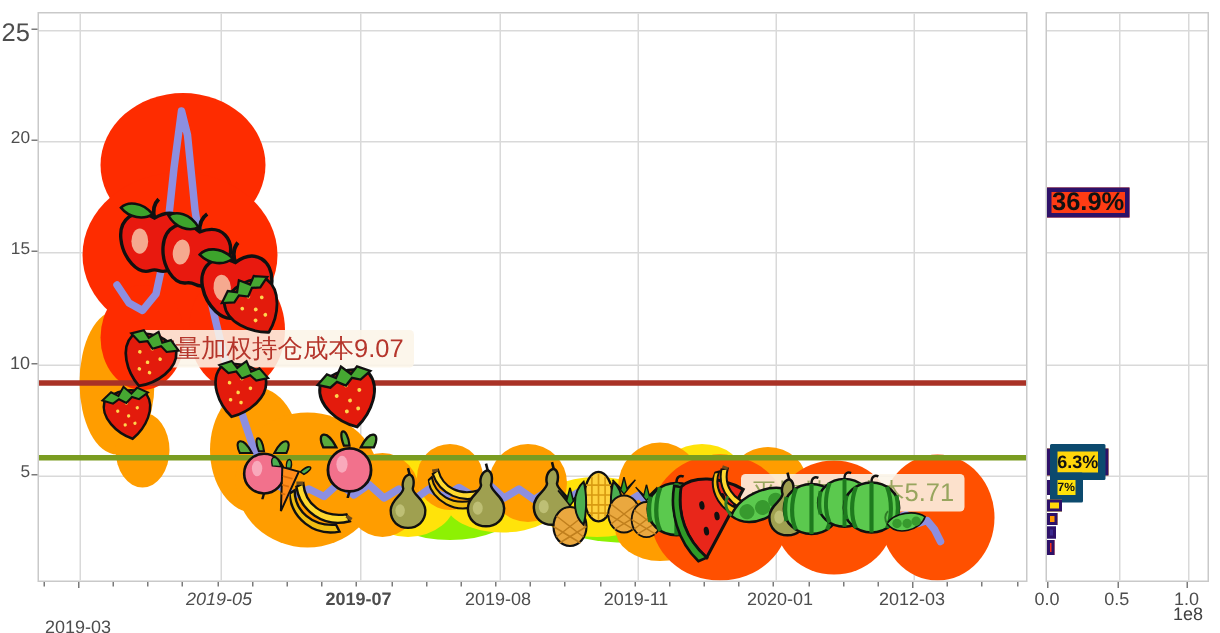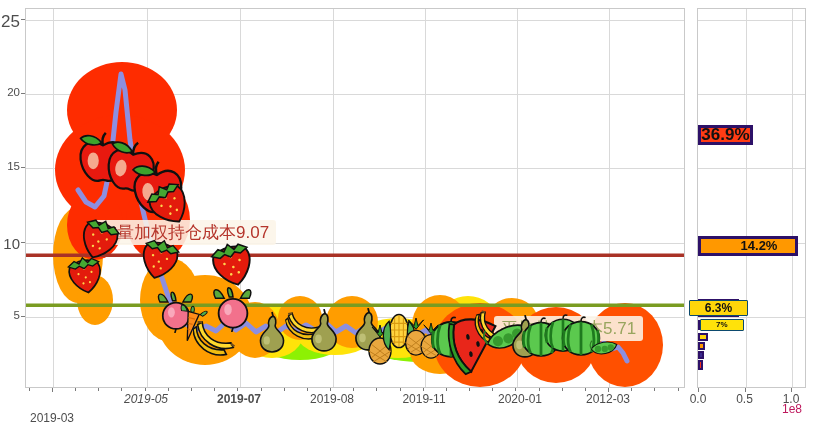--- a/index.html
+++ b/index.html
@@ -13,22 +13,22 @@
   .ytick{text-align:right;width:20px;}
   .xtick{transform:translateX(-50%);}
   .tickmark{position:absolute;background:#7a7a7a;}
   svg.layer{position:absolute;left:0;top:0;pointer-events:none;}
   #svg-under{z-index:2;}
   .linelabel{position:absolute;z-index:3;background:rgba(252,245,232,0.88);border-radius:3px;
              padding:2px 7px;font-size:17px;white-space:nowrap;line-height:1.25;}
   #svg-fruit{z-index:4;}
   .bar{position:absolute;box-sizing:border-box;border:2px solid #2d1168;display:flex;align-items:center;z-index:2;}
   .bar .blbl{font-weight:bold;color:#111111;white-space:nowrap;line-height:1;}
-  .chip{border:1px solid #0c4a6e;border-radius:1px;padding:1px 15px;}
-  #unit-lbl{position:absolute;color:#be185d;font-size:12px;}
+  .chip{border:5px solid #0c4a6e;border-radius:1px;padding:1px 0;}
+  #unit-lbl{position:absolute;color:#404040;font-size:12px;}
 </style>
 </head>
 <body>
 
 <div id="canvas">
 
   <div id="main-plot" class="plotbox" style="left:25px;top:8px;width:660px;height:380px;">
       <div class="gridh" style="top: 10.75px;"></div>
       <div class="gridh" style="top: 85px;"></div>
       <div class="gridh" style="top: 159.25px;"></div>
@@ -208,21 +208,21 @@
   </svg>
 
   <div id="unit-lbl" style="left:782px;top:402px;">1e8</div>
 
 <div class="ticklbl ytick" style="left: 0px; top: 11.75px; font-size: 17px;">25</div>
     <div class="tickmark" style="left: 21px; top: 18.75px; width: 4px; height: 1px;"></div>
     <div class="ticklbl ytick" style="left: 0px; top: 86px; font-size: 11.5px;">20</div>
     <div class="tickmark" style="left: 21px; top: 93px; width: 4px; height: 1px;"></div>
     <div class="ticklbl ytick" style="left: 0px; top: 160.25px; font-size: 11.5px;">15</div>
     <div class="tickmark" style="left: 21px; top: 167.25px; width: 4px; height: 1px;"></div>
-    <div class="ticklbl ytick" style="left: 0px; top: 234.5px; font-size: 15px;">10</div>
+    <div class="ticklbl ytick" style="left: 0px; top: 234.5px; font-size: 12px;">10</div>
     <div class="tickmark" style="left: 21px; top: 241.5px; width: 4px; height: 1px;"></div>
     <div class="ticklbl ytick" style="left: 0px; top: 308.75px; font-size: 11.5px;">5</div>
     <div class="tickmark" style="left: 21px; top: 315.75px; width: 4px; height: 1px;"></div>
     <div class="ticklbl xtick" style="left: 52px; top: 411px;">2019-03</div>
     <div class="ticklbl xtick" style="left: 146px; top: 392px; font-style: italic;">2019-05</div>
     <div class="ticklbl xtick" style="left: 239px; top: 392px; font-weight: bold;">2019-07</div>
     <div class="ticklbl xtick" style="left: 332px; top: 392px;">2019-08</div>
     <div class="ticklbl xtick" style="left: 424px; top: 392px;">2019-11</div>
     <div class="ticklbl xtick" style="left: 520px; top: 392px;">2020-01</div>
     <div class="ticklbl xtick" style="left: 608px; top: 392px;">2012-03</div>
@@ -257,23 +257,20 @@
     <div class="tickmark" style="left: 677.56px; top: 388px; width: 1px; height: 3px;"></div>
     <div class="ticklbl xtick" style="left: 698px; top: 392px;">0.0</div>
     <div class="tickmark" style="left: 698px; top: 388px; width: 1px; height: 4px;"></div>
     <div class="ticklbl xtick" style="left: 744.5px; top: 392px;">0.5</div>
     <div class="tickmark" style="left: 744.5px; top: 388px; width: 1px; height: 4px;"></div>
     <div class="ticklbl xtick" style="left: 791px; top: 392px;">1.0</div>
     <div class="tickmark" style="left: 791px; top: 388px; width: 1px; height: 4px;"></div>
     <div class="bar" style="left: 698px; top: 124.58px; width: 54.87px; height: 20px; background: rgb(255, 60, 20); border-width: 3px; justify-content: center;">
       <span class="blbl" style="font-size: 17px;">36.9%</span>
     </div>
-    <div class="bar" style="left: 698px; top: 235.955px; width: 100.44px; height: 20px; background: rgb(255, 152, 0); border-width: 3px; justify-content: flex-end;">
-      <span class="blbl" style="font-size: 13px; margin-right: 18px;">14.2%</span>
-    </div>
     <div class="bar" style="left: 698px; top: 299.325px; width: 40.92px; height: 18px; background: rgb(255, 152, 0); border-width: 3px; justify-content: center;">
       <span class="blbl chip" style="font-size: 12px; background: rgb(255, 214, 10);">6.3%</span>
     </div>
     <div class="bar" style="left: 698px; top: 320.402px; width: 15.81px; height: 10px; background: rgb(255, 226, 10); border-width: 2px; justify-content: flex-start;">
       <span class="blbl chip" style="font-size: 8px; background: rgb(255, 226, 10);">7%</span>
     </div>
     <div class="bar" style="left: 698px; top: 332.54px; width: 10.23px; height: 8px; background: rgb(255, 214, 10); border-width: 2px; justify-content: flex-start;"></div>
     <div class="bar" style="left: 698px; top: 342.192px; width: 7.44px; height: 8px; background: rgb(255, 152, 0); border-width: 2px; justify-content: flex-start;"></div>
     <div class="bar" style="left: 698px; top: 351.103px; width: 5.58px; height: 8px; background: rgb(59, 42, 143); border-width: 2px; justify-content: flex-start;"></div>
     <div class="bar" style="left: 698px; top: 359.755px; width: 4.65px; height: 10px; background: rgb(242, 48, 29); border-width: 2px; justify-content: flex-start;"></div>

